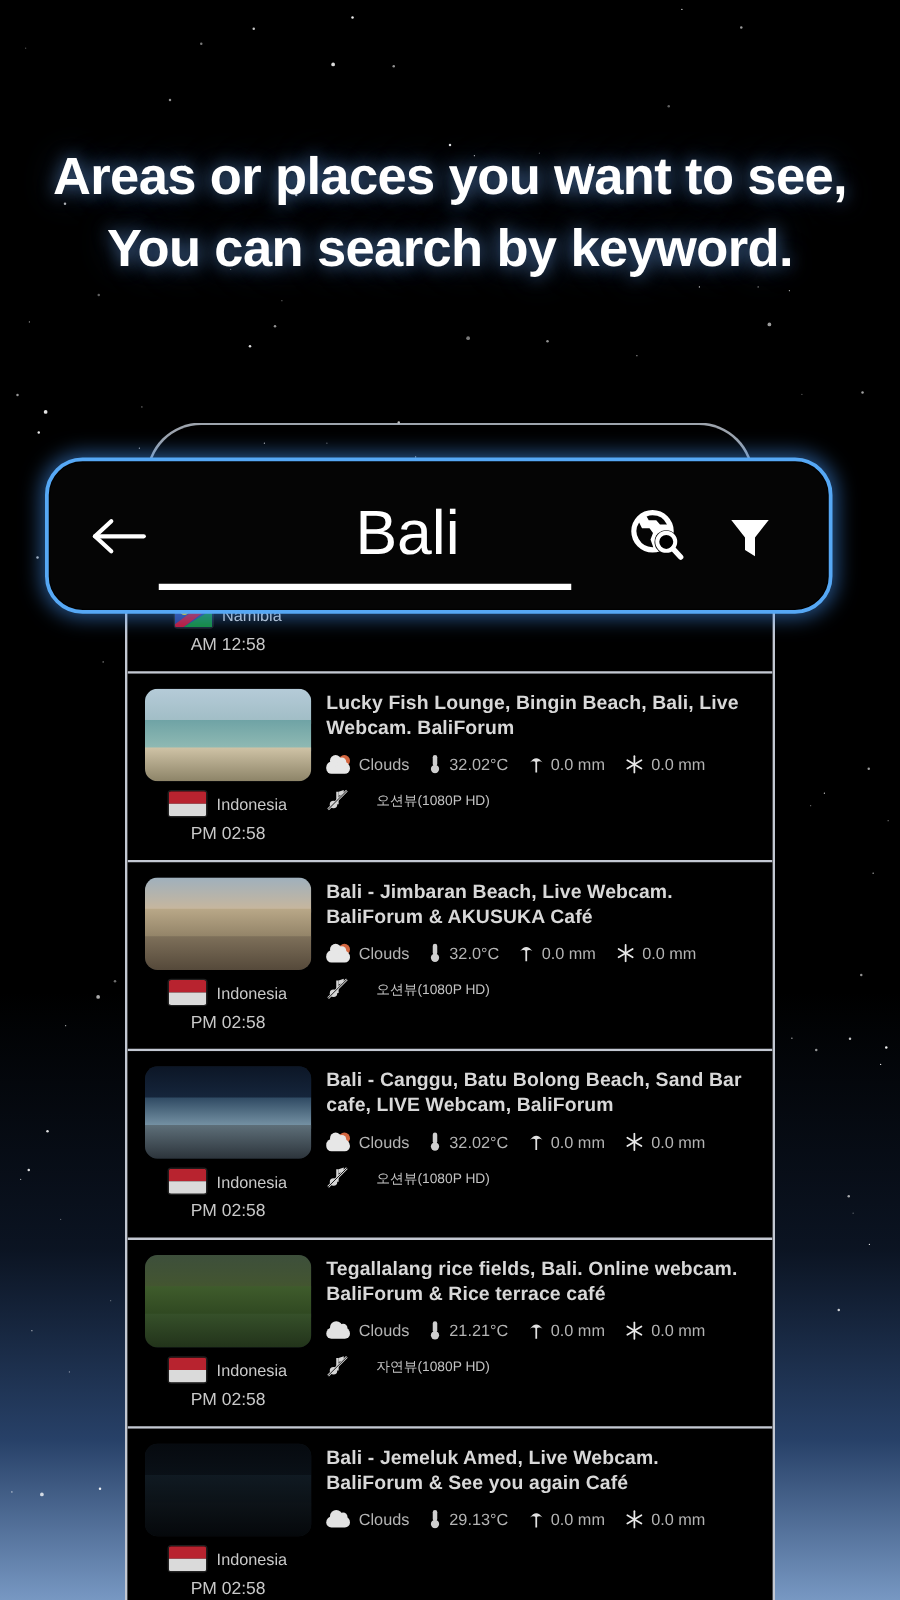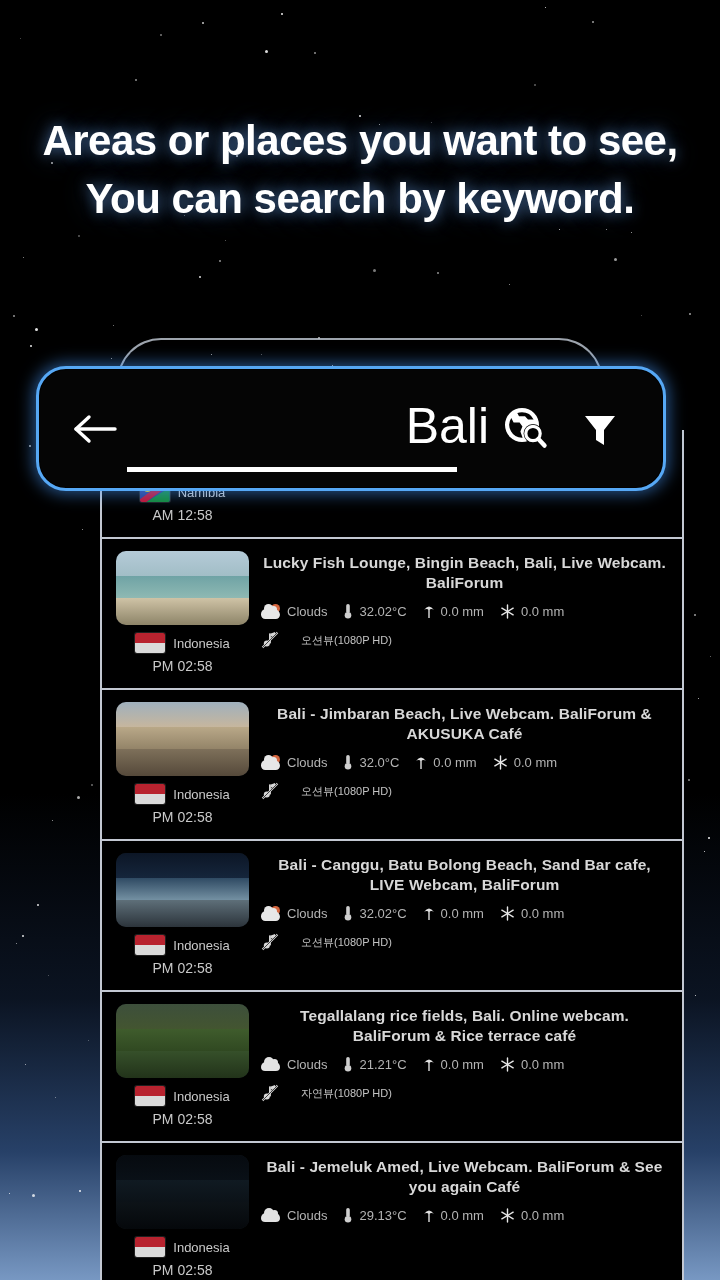--- a/index.html
+++ b/index.html
@@ -49,21 +49,21 @@
     left:117px; top:338px; width:486px; height:240px;
     border:2px solid #b9c1cc;
     border-bottom:none;
     border-radius:44px 44px 0 0;
     opacity:.85;
   }
 
   
   #results-panel{
     position:absolute;
-    left:100px; top:430px; width:584px; height:850px;
+    left:100px; top:430px; width:520px; height:850px;
     border-left:2px solid #c3c8d2;
     border-right:2px solid #c3c8d2;
     background:#000;
     overflow:hidden;
   }
   .result-row{
     position:relative;
     border-bottom:2px solid #c3c8d2;
     padding:12px 14px 14px 14px;
     display:flex;
@@ -114,21 +114,21 @@
     background:#ffd100; border-radius:50%;
   }
   .country-name{ color:#c9c9c9; font-size:13px; }
   .local-time{
     text-align:center; color:#c9c9c9; font-size:14px; margin-top:5px;
   }
 
   .info-col{ flex:1 1 auto; min-width:0; padding-top:2px; }
   .cam-title{
     color:#d8d8d8; font-size:15.5px; font-weight:bold;
-    line-height:20px; letter-spacing:.1px;text-align:center;
+    line-height:20px; letter-spacing:.1px;
   }
   .weather-row{
     display:flex; align-items:center; gap:16px; margin-top:10px;
   }
   .w-item{ display:flex; align-items:center; gap:6px; }
   .w-item .wlabel{ color:#b4b4b4; font-size:13px; }
   .view-row{ display:flex; align-items:center; gap:22px; margin-top:12px; }
   .view-label{ color:#c3c3c3; font-size:11px; }
   .ico-cloudsun{ position:relative; width:20px; height:15px; }
   .ico-cloudsun .s{
@@ -179,21 +179,21 @@
     display:flex; align-items:center; justify-content:center;
   }
   #search-input-wrap{
     flex:1 1 auto; position:relative; height:100%;
     display:flex; align-items:center; justify-content:center;
     padding-left:8px;
   }
   #search-value{
     color:#ffffff; font-size:50px; font-weight:400;
     line-height:1; letter-spacing:0px;
-    width:100%; text-align:right; padding-left:28px;
+    width:100%; text-align:center; padding-left:28px;
     margin-bottom:6px;
   }
   #search-underline{
     position:absolute; left:0px; right:32px; bottom:16px;
     height:5px; background:#ffffff;
   }
   .bar-icon-btn{
     width:74px; flex:0 0 74px;
     display:flex; align-items:center; justify-content:center;
   }

